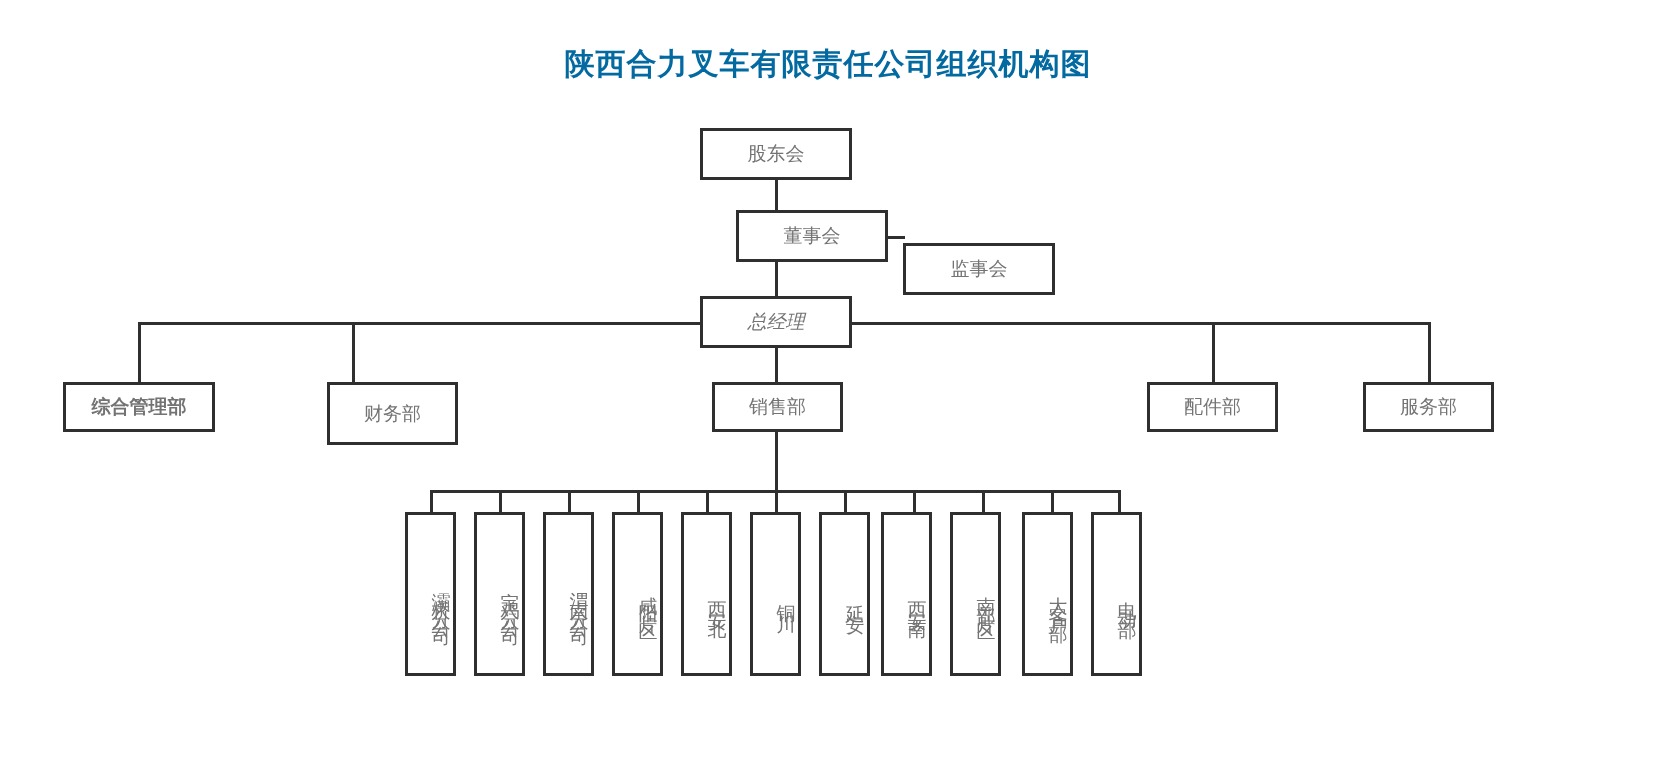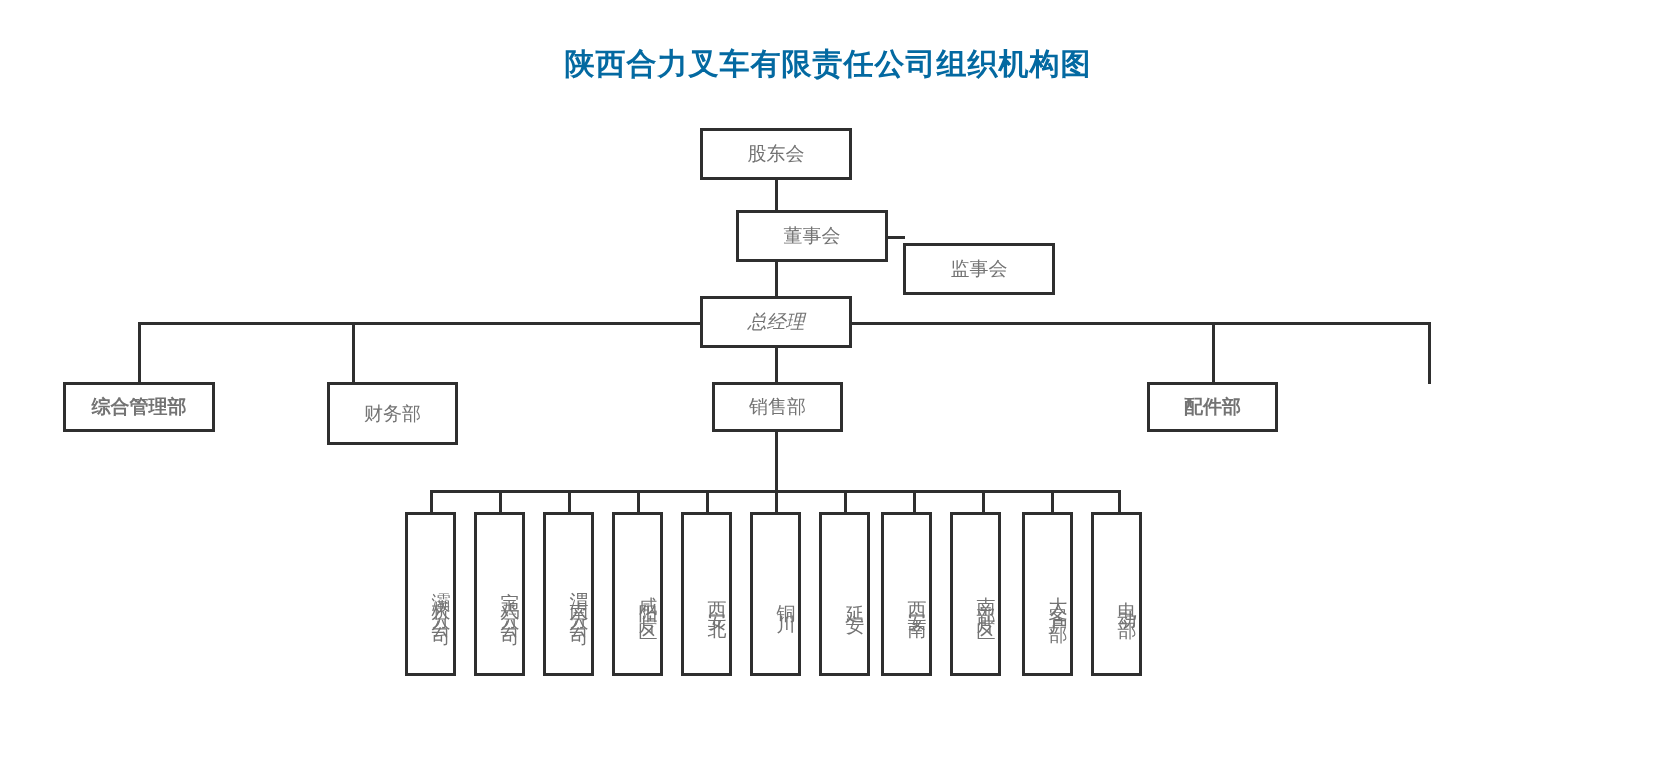--- a/index.html
+++ b/index.html
@@ -110,22 +110,23 @@
   <div class="node" style="left:903px; top:210px; width:152px; height:52px;margin-top:33px;">监事会</div>
 
   <div class="node" style="left:700px; top:296px; width:152px; height:52px;font-style:italic;">总经理</div>
 
   <div class="node" style="left:63px; top:382px; width:152px; height:50px;font-weight:bold;">综合管理部</div>
 
   <div class="node" style="left:287px; top:382px; width:131px; height:63px;margin-left:40px;">财务部</div>
 
   <div class="node" style="left:712px; top:382px; width:131px; height:50px;">销售部</div>
 
-  <div class="node" style="left:1147px; top:382px; width:131px; height:50px;font-weight:bold;">配件部</div>
+  <div class="node" style="left:1147px; top:382px; width:131px; height:50px;">配件部</div>
 
+  <div class="node" style="left:1363px; top:382px; width:131px; height:50px;">服务部</div>
 
   <div class="node vertical" style="left:405px; top:512px; width:51px; height:164px;">灞桥分公司</div>
   <div class="node vertical" style="left:474px; top:512px; width:51px; height:164px;">宝鸡分公司</div>
   <div class="node vertical" style="left:543px; top:512px; width:51px; height:164px;">渭南分公司</div>
   <div class="node vertical" style="left:612px; top:512px; width:51px; height:164px;">咸阳片区</div>
   <div class="node vertical" style="left:681px; top:512px; width:51px; height:164px;">西安北</div>
   <div class="node vertical" style="left:750px; top:512px; width:51px; height:164px;">铜川</div>
   <div class="node vertical" style="left:819px; top:512px; width:51px; height:164px;">延安</div>
   <div class="node vertical" style="left:881px; top:512px; width:51px; height:164px;">西安南</div>
   <div class="node vertical" style="left:950px; top:512px; width:51px; height:164px;">南部片区</div>

